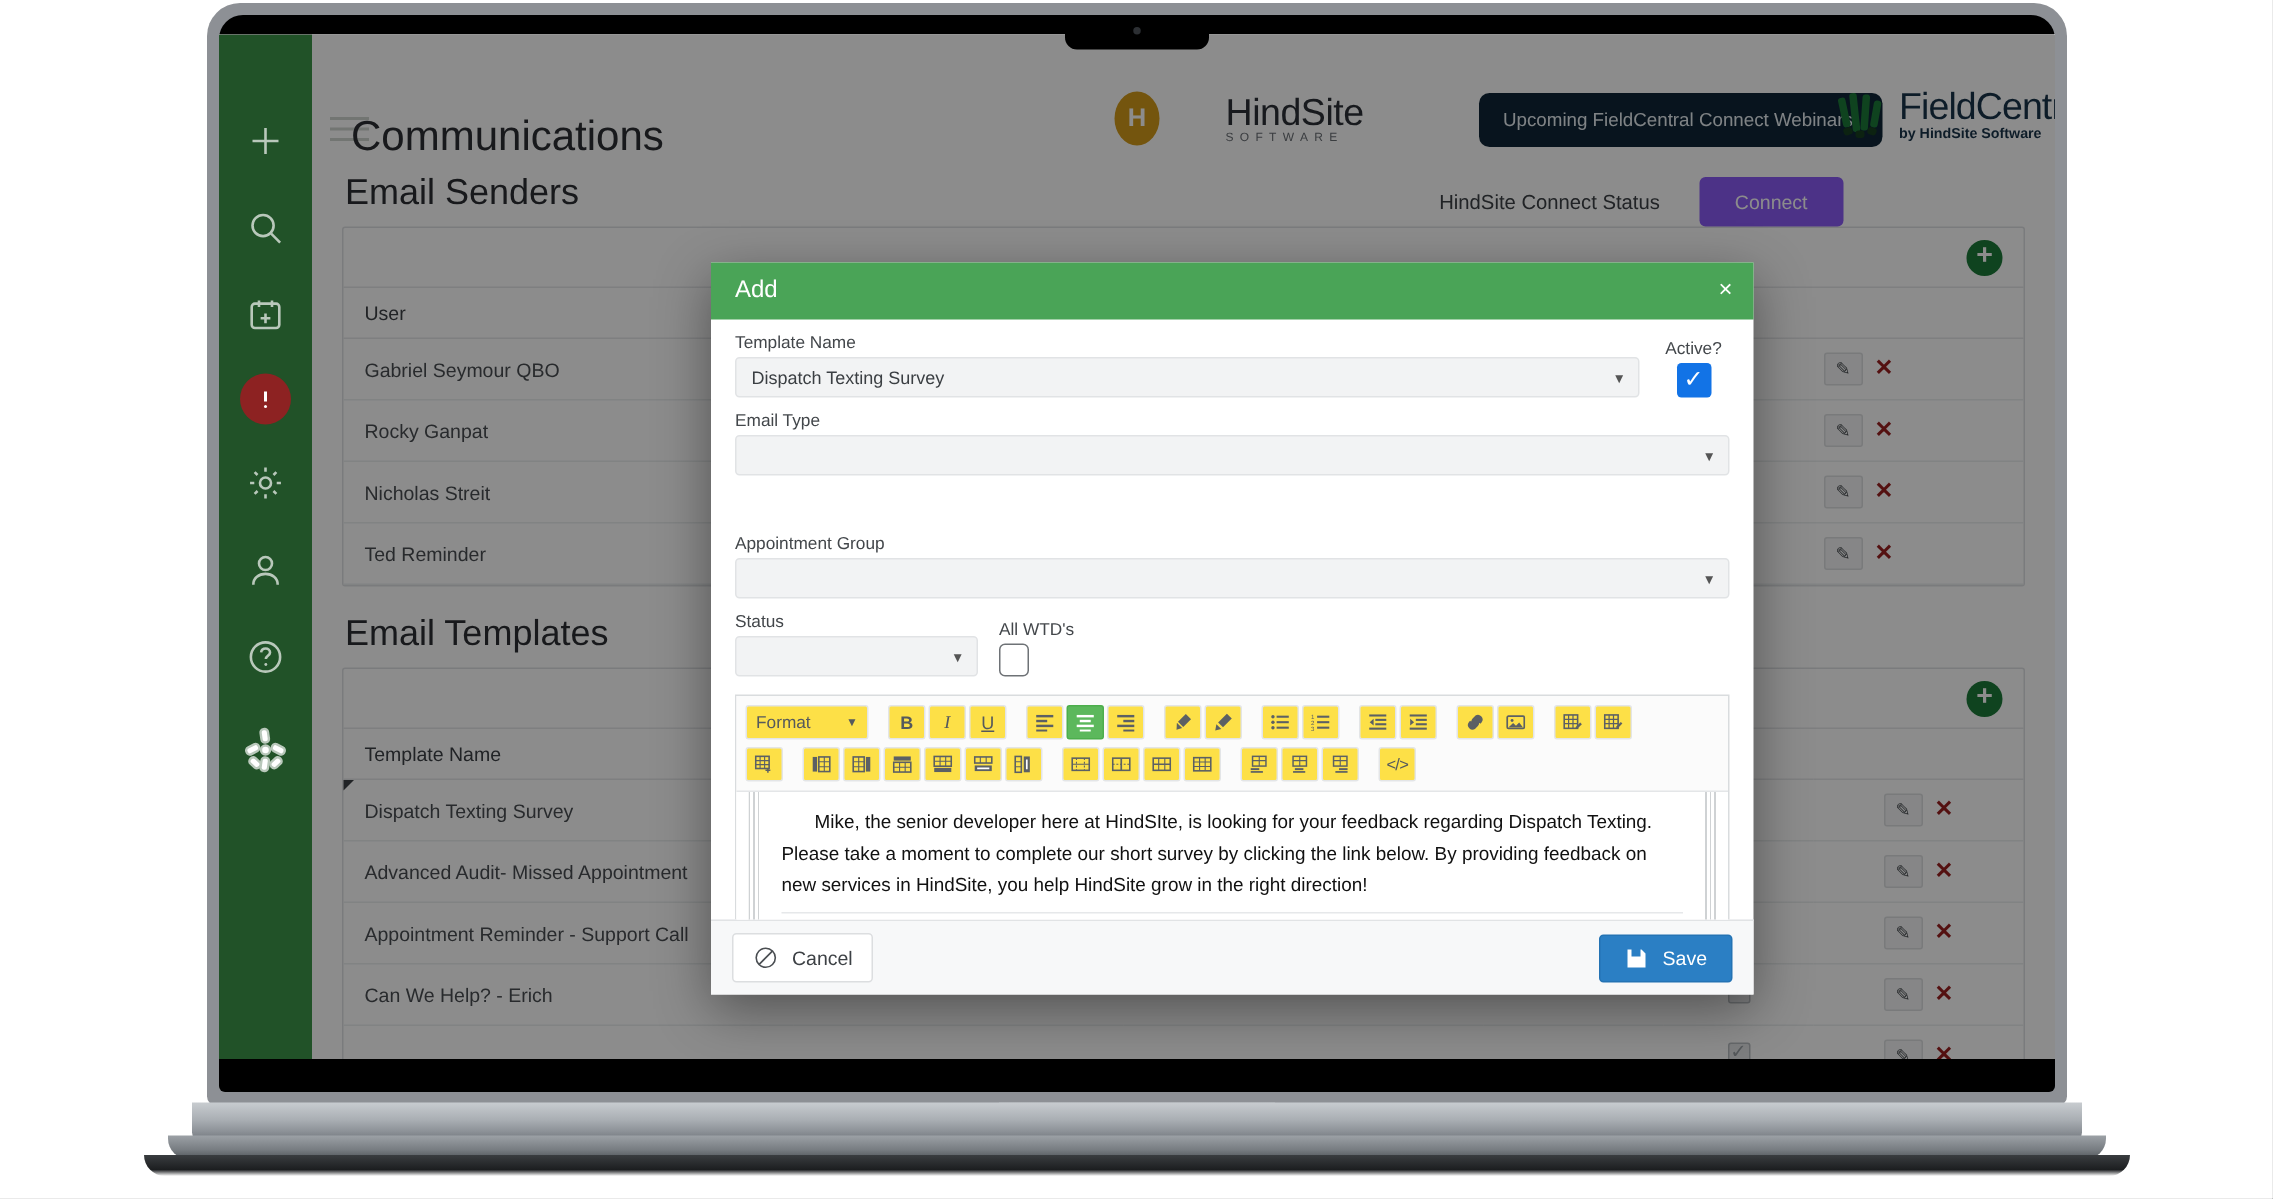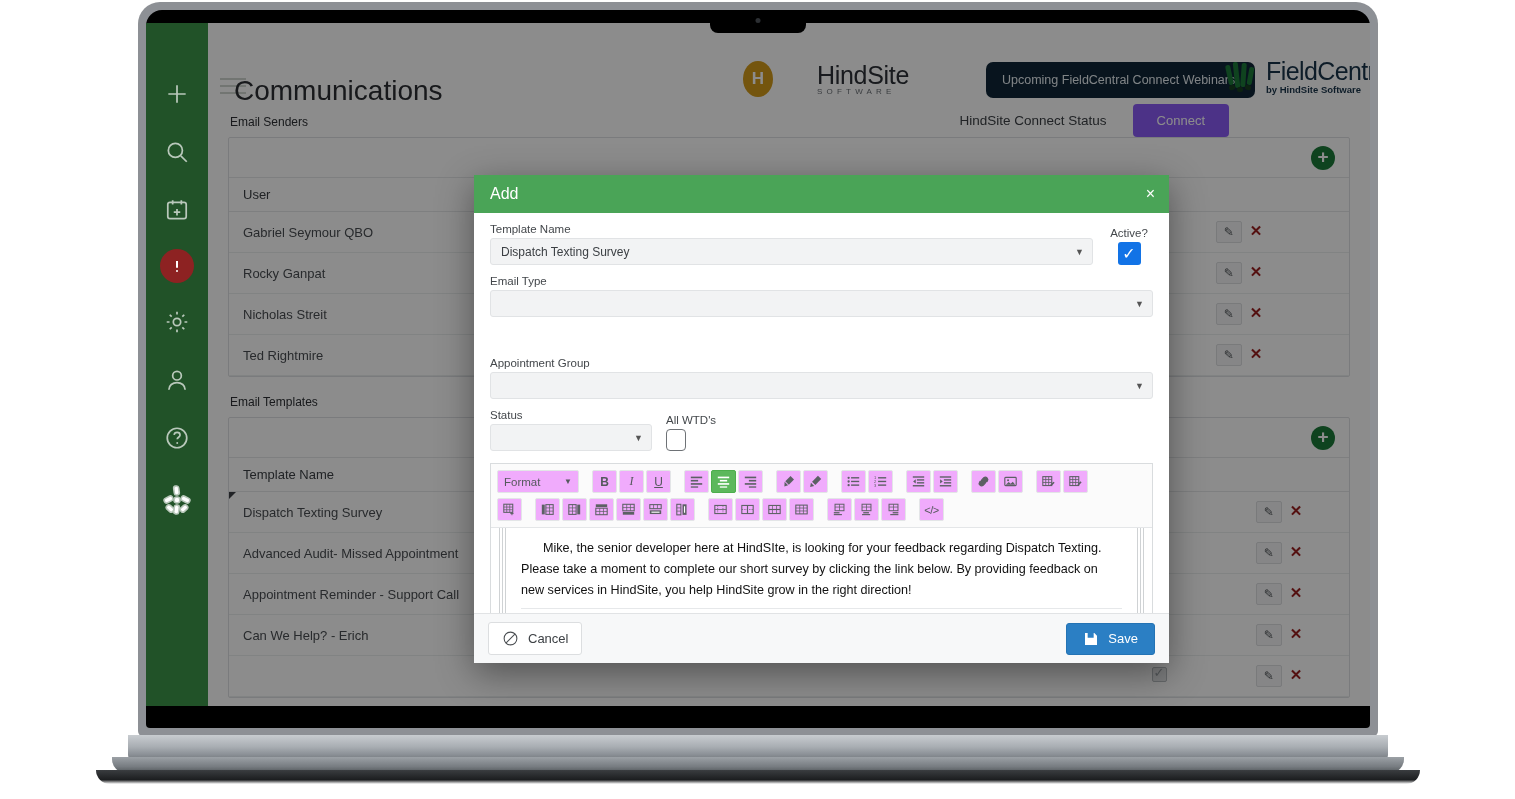--- a/index.html
+++ b/index.html
@@ -144,21 +144,21 @@
   }
   .fieldcentral {
     position: absolute; left: 1015px; top: 36px;
     display: flex; align-items: center; gap: 7px;
   }
   .fc-mark { width: 36px; height: 36px; position: relative; }
   .fc-word .t1 { font-size: 25px; color: #19344a; letter-spacing: -.6px; line-height: 1; }
   .fc-word .t2 { font-size: 9.5px; color: #19344a; font-weight: 700; }
 
   .content { position: relative; padding: 0 20px; }
-  .sec-title { font-size: 12px; color:#2c2f33; margin: 8px 0 8px 2px; font-weight: 400; }
+  .sec-title { font-size: 24px; color:#2c2f33; margin: 8px 0 8px 2px; font-weight: 400; }
 
   .panel {
     border: 1px solid #dfe1e3; border-radius: 2px;
     background: #fff; position: relative; margin-bottom: 8px;
   }
   .panel-head { height: 40px; border-bottom: 1px solid #e6e8ea; position: relative; }
   .add-btn {
     position: absolute; right: 14px; top: 8px;
     width: 24px; height: 24px; border-radius: 50%;
     background: #1d7a3a; color: #fff; font-size: 19px; line-height: 22px;
@@ -238,21 +238,21 @@
   }
 
   
   .editor { margin-top: 12px; border: 1px solid #d9dcde; background:#fff; }
   .tbar {
     background: #fbfbfb; border-bottom: 1px solid #e4e6e8;
     padding: 5px 6px; display: flex; flex-wrap: wrap; gap: 3px; align-items:center;
   }
   .tbar-row { display:flex; gap: 2px; align-items:center; width:100%; padding: 1px 0; }
   .tb {
-    min-width: 25px; height: 23px; border: 1px solid #e3e5e7; background:#f0abfc;
+    min-width: 25px; height: 23px; border: 1px solid #e3e5e7; background:#fde047;
     border-radius: 2px; display:flex; align-items:center; justify-content:center;
     font-size: 12px; color:#55595d;
   }
   .tb.fmt { width: 82px; justify-content: space-between; padding: 0 6px; font-size: 11.5px; }
   .tb.on { background:#5cb85c; border-color:#4cae4c; color:#fff; }
   .gap { width: 9px; }
   .tb svg { width: 13px; height: 13px; fill: #5c6064; }
   .tb.on svg { fill: #fff; }
 
   .edit-area {
@@ -462,21 +462,21 @@
                 <td class="c"><span class="act-edit">✎</span><span class="act-del">✕</span></td>
               </tr>
               <tr>
                 <td>Nicholas Streit</td>
                 <td></td>
                 <td class="c"><span class="chk-ro"></span></td>
                 <td class="c"><span class="chk-ro"></span></td>
                 <td class="c"><span class="act-edit">✎</span><span class="act-del">✕</span></td>
               </tr>
               <tr>
-                <td>Ted Rightmire</td>
+                <td>Ted Reminder</td>
                 <td></td>
                 <td class="c"><span class="chk-ro"></span></td>
                 <td class="c"><span class="chk-ro"></span></td>
                 <td class="c"><span class="act-edit">✎</span><span class="act-del">✕</span></td>
               </tr>
             </tbody>
           </table>
         </div>
 
         <div class="sec-title" style="margin-top:18px">Email Templates</div>

